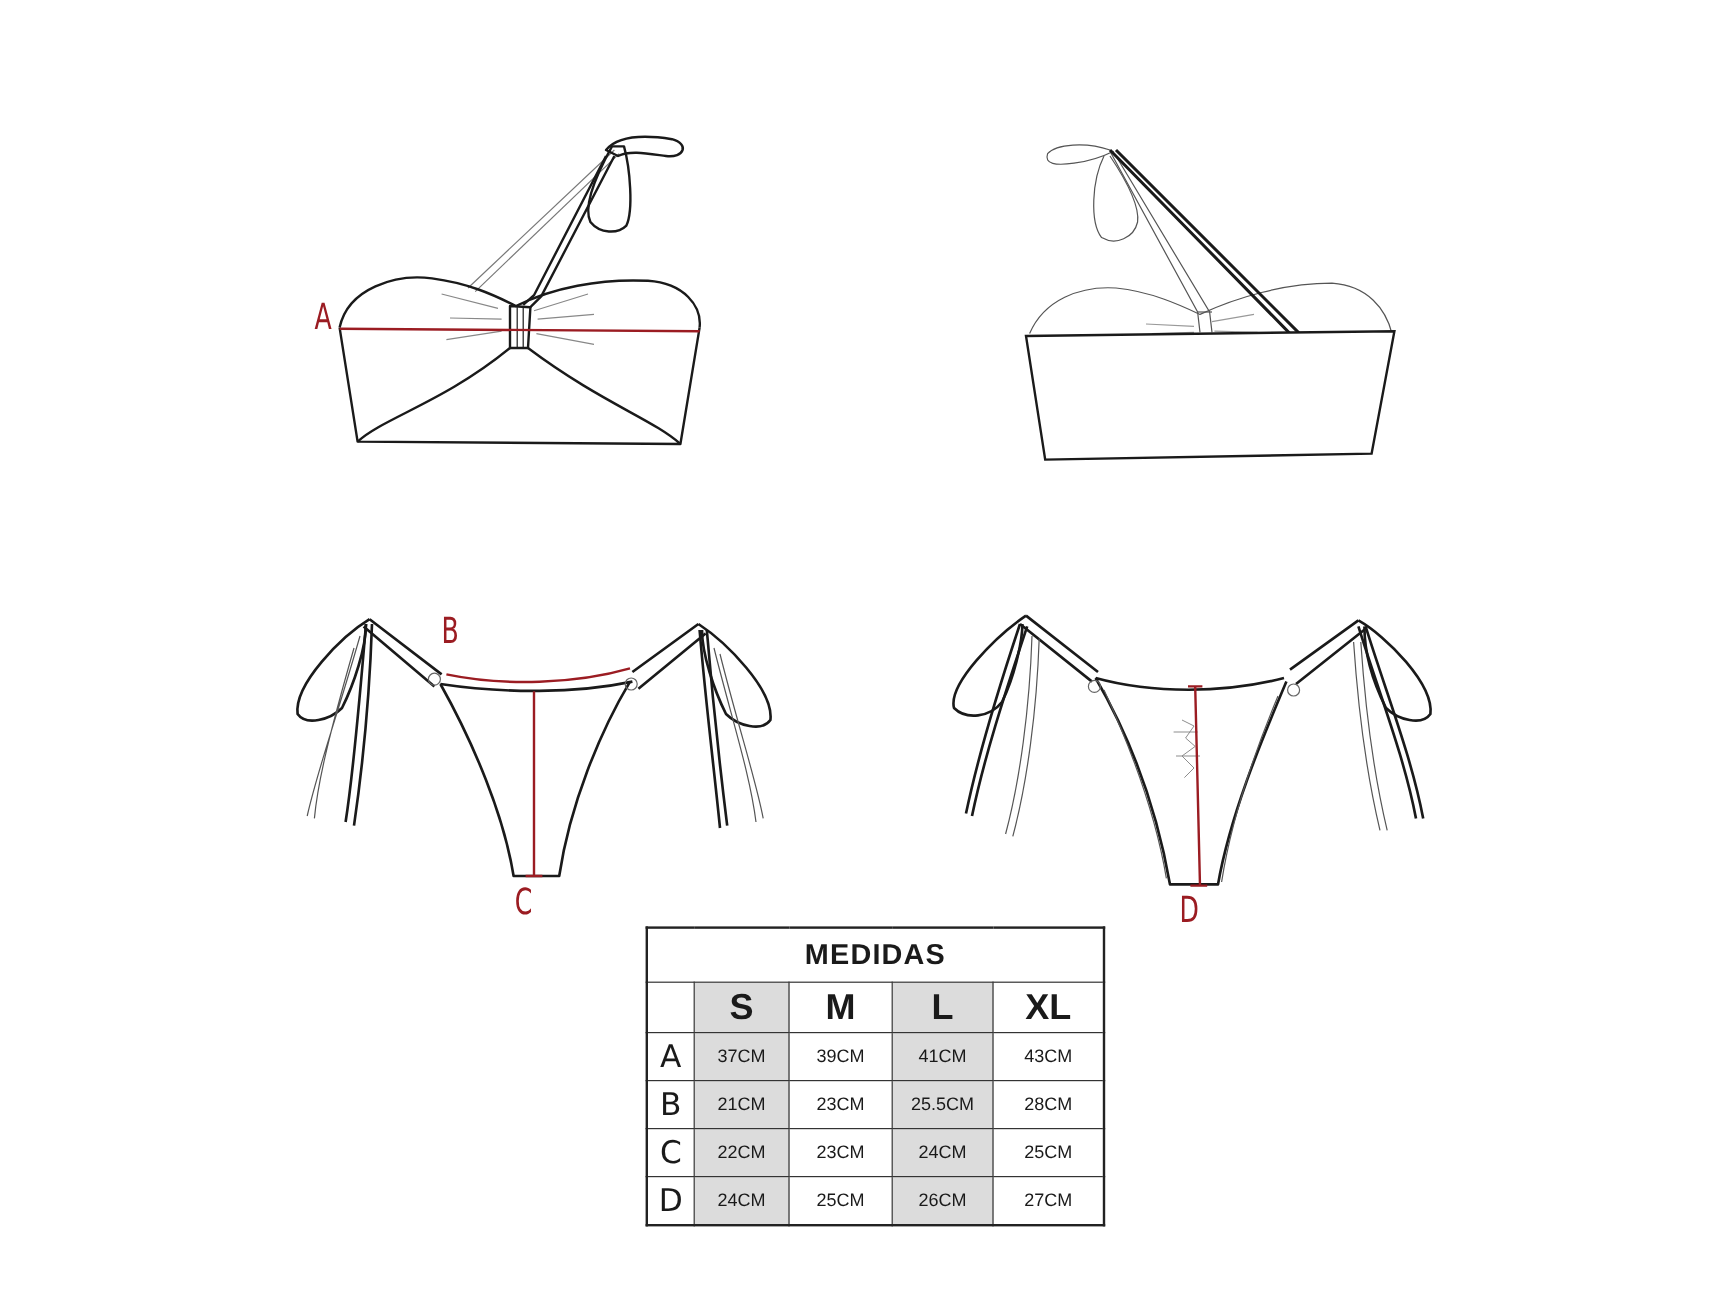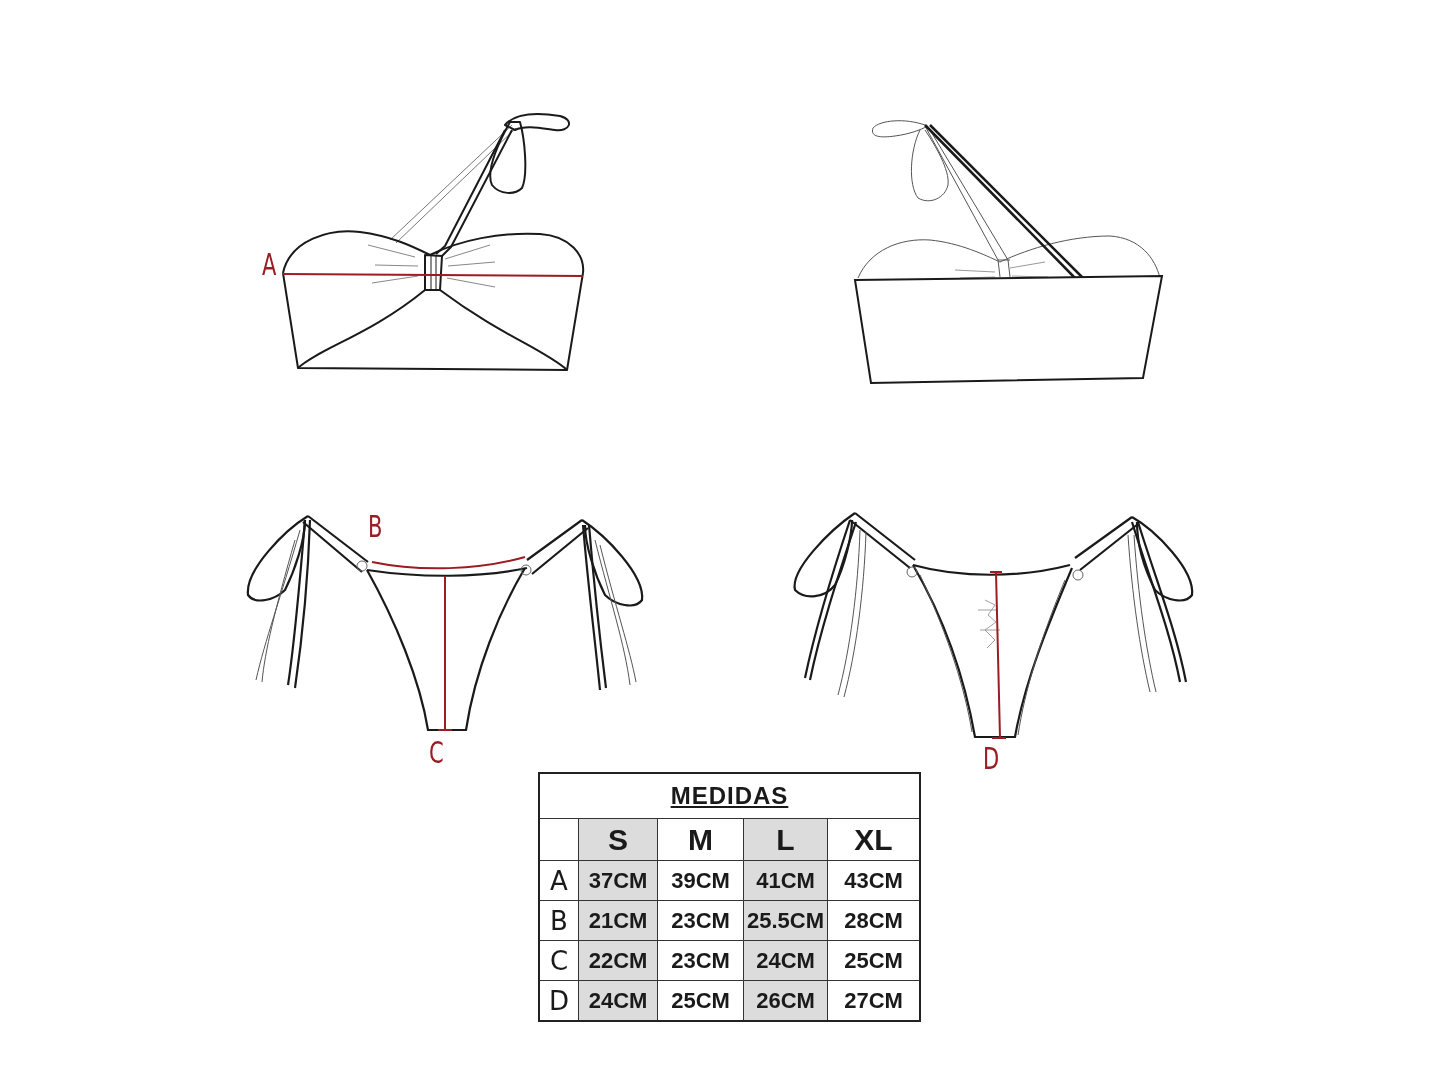--- a/index.html
+++ b/index.html
@@ -1,23 +1,23 @@
 <!DOCTYPE html>
 <html><head>
 <meta charset="utf-8">
 <style>
   html,body{margin:0;padding:0;background:#fff;}
   body{width:1440px;height:1080px;position:relative;overflow:hidden;font-family:"Liberation Sans",sans-serif;}
   svg.drawing{position:absolute;left:0;top:0;}
   .mlabel{position:absolute;color:#9b1c22;font-family:"DejaVu Sans",sans-serif;font-size:30px;transform:scaleX(0.7);transform-origin:left top;line-height:1;}
   table.sizes{position:absolute;left:538px;top:772px;width:383px;border-collapse:collapse;border:2px solid #222;}
   table.sizes td{border:1.5px solid #333;padding:0;text-align:center;color:#1a1a1a;}
-  .title{height:44px;font-size:24px;font-weight:bold;letter-spacing:1px;text-decoration:underline;}
+  .title{height:44px;font-size:24px;font-weight:bold;letter-spacing:1px;}
   .hdr td{height:41px;font-size:30px;font-weight:bold;}
-  .row td{height:39px;font-size:22px;font-weight:bold;}
+  .row td{height:39px;font-size:15px;}
   .row td.rl{font-size:26px;font-family:"DejaVu Sans",sans-serif;font-weight:normal;}
   .shade{background:#dcdcdc;}
 </style>
 </head>
 <body>
 
 <svg class="drawing" width="1440" height="1080" viewBox="0 0 1440 1080">
 
   <g fill="none" stroke="#1a1a1a" stroke-linejoin="round">
     <path d="M390 240 L512 125" stroke="#777" stroke-width="1"></path>

